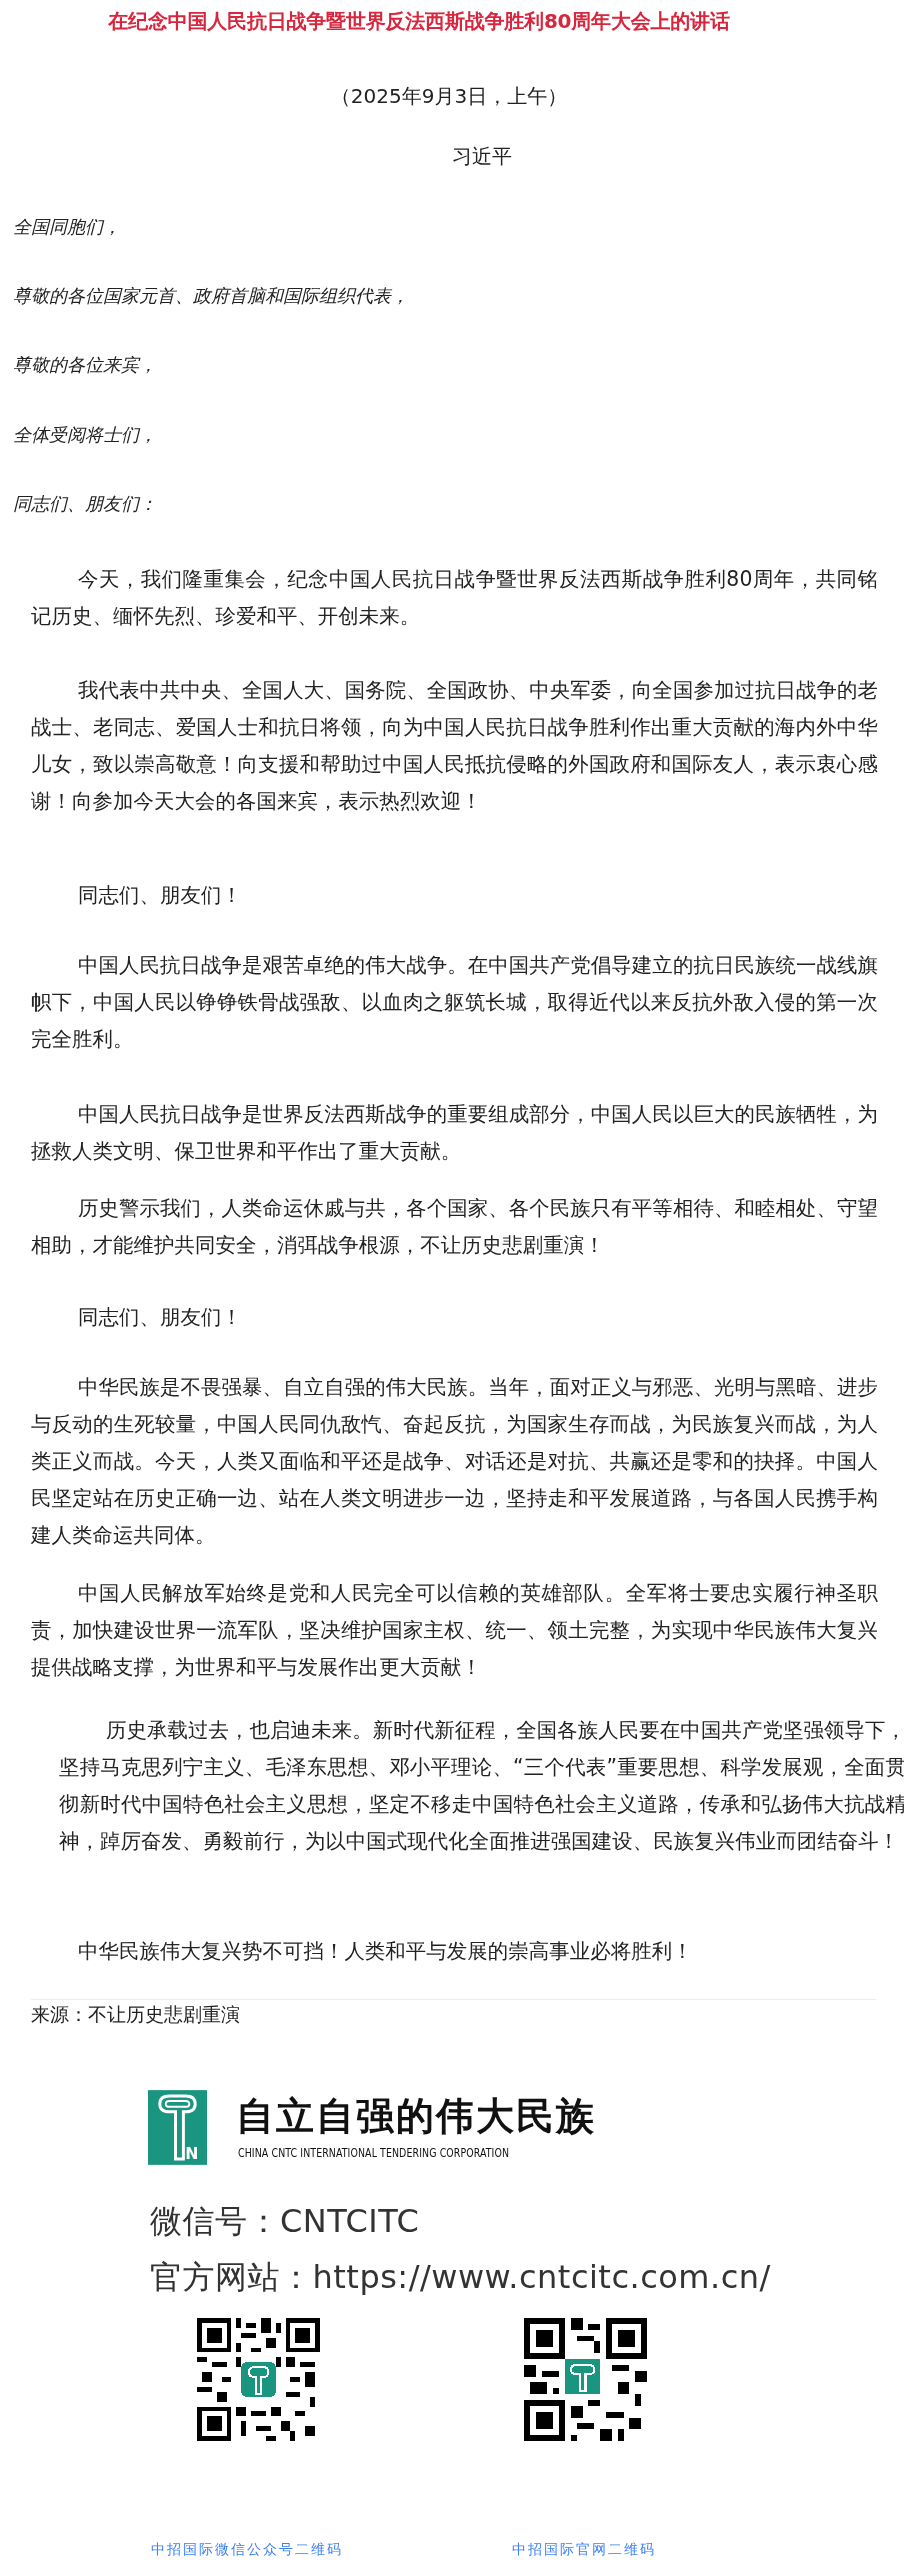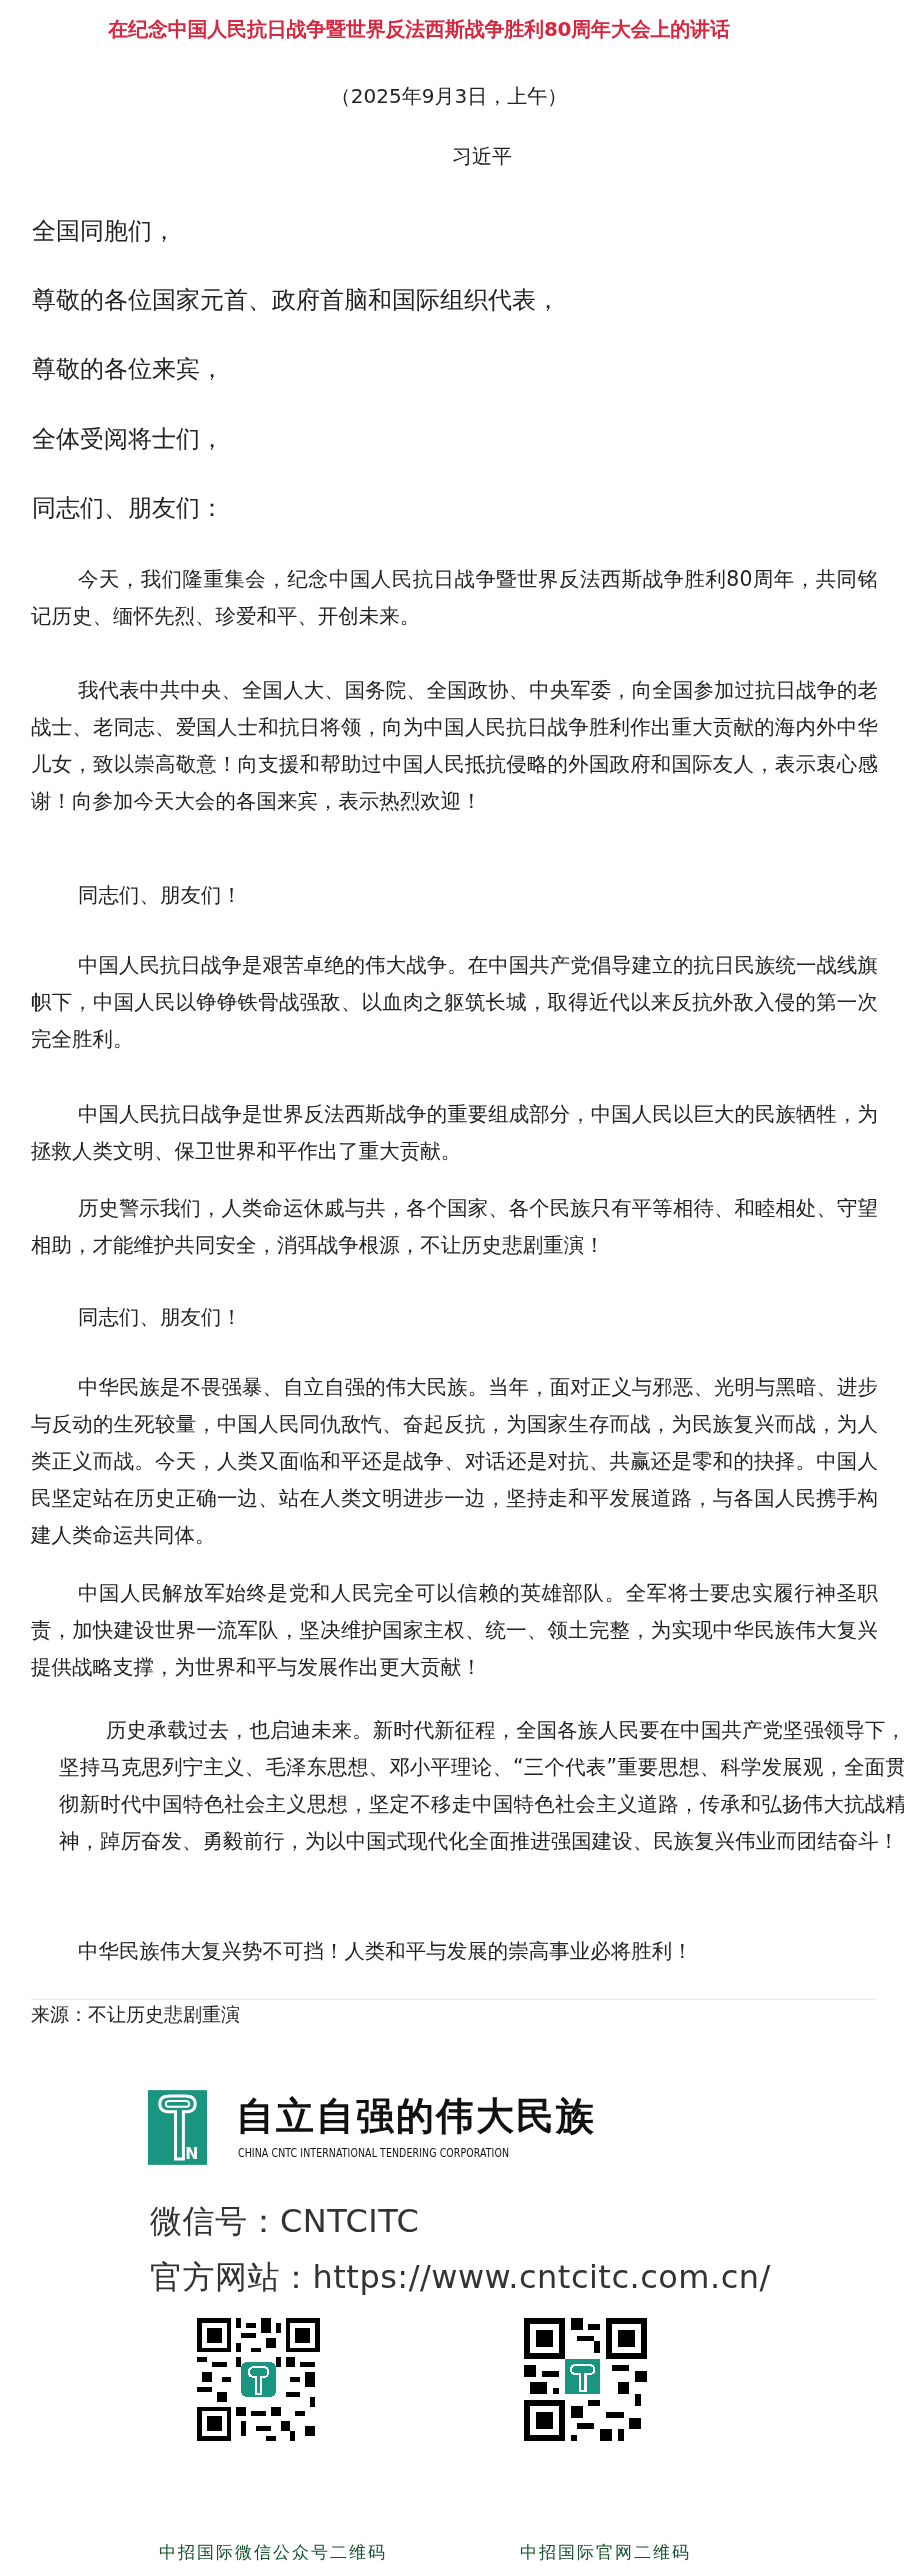--- a/index.html
+++ b/index.html
@@ -1,33 +1,33 @@
 <!DOCTYPE html>
 <html><head>
 <meta charset="utf-8">
 <style>
   html, body { margin:0; padding:0; background:#ffffff; }
   body { width:905px; height:2576px; position:relative; overflow:hidden;
          font-family:"DejaVu Sans","Liberation Sans",sans-serif; color:#222; }
-  .title { position:absolute; left:0; width:838px; top:16px; text-align:center;
+  .title { position:absolute; left:0; width:838px; top:8px; text-align:center;
            font-size:20px; font-weight:bold; letter-spacing:-0.2px; }
   .center-line { position:absolute; left:0; width:898px; text-align:center; font-size:20px; color:#222; }
-  .salute { position:absolute; left:32px; font-size:24px; }
+  .salute { position:absolute; left:13px; font-size:18px;font-style:italic; }
   .para { position:absolute; left:31px; width:847px; font-size:20.4px; line-height:37px;
           text-indent:47px; text-align:justify; letter-spacing:0.1px; }
   .divider { position:absolute; left:31px; width:845px; top:1999px; height:1px; background:#ececec; }
   .source { position:absolute; left:31px; top:2002px; font-size:19px; color:#222; }
   .logo { position:absolute; left:148px; top:2090px; width:59px; height:75px; }
   .logo-cn { position:absolute; left:236px; top:2094px; font-size:38px; font-weight:bold; color:#111;
              letter-spacing:2px; line-height:44px; }
   .logo-en { position:absolute; left:238px; top:2146px; font-size:11.4px; color:#111; letter-spacing:0.1px;
              font-family:"DejaVu Sans Condensed","DejaVu Sans",sans-serif; transform:scaleX(0.92); transform-origin:left; }
   .contact { position:absolute; left:150px; font-size:32px; color:#333; letter-spacing:0.5px; }
   .qr { position:absolute; width:123px; height:123px; }
-  .qr-caption { position:absolute; font-size:17px; color:#14532d; letter-spacing:2px;margin-left:8px; }
+  .qr-caption { position:absolute; font-size:14px; color:#3b82f6; letter-spacing:2px; }
 </style>
 </head>
 <body>
 
 <div class="title" style="color:#d7263d;">在纪念中国人民抗日战争暨世界反法西斯战争胜利80周年大会上的讲话</div>
 <div class="center-line" style="top:83px;">（2025年9月3日，上午）</div>
 <div class="center-line" style="top:143px;margin-left:33px;">习近平</div>
 
 <div class="salute" style="top:215px;">全国同胞们，</div>
 <div class="salute" style="top:284px;">尊敬的各位国家元首、政府首脑和国际组织代表，</div>

